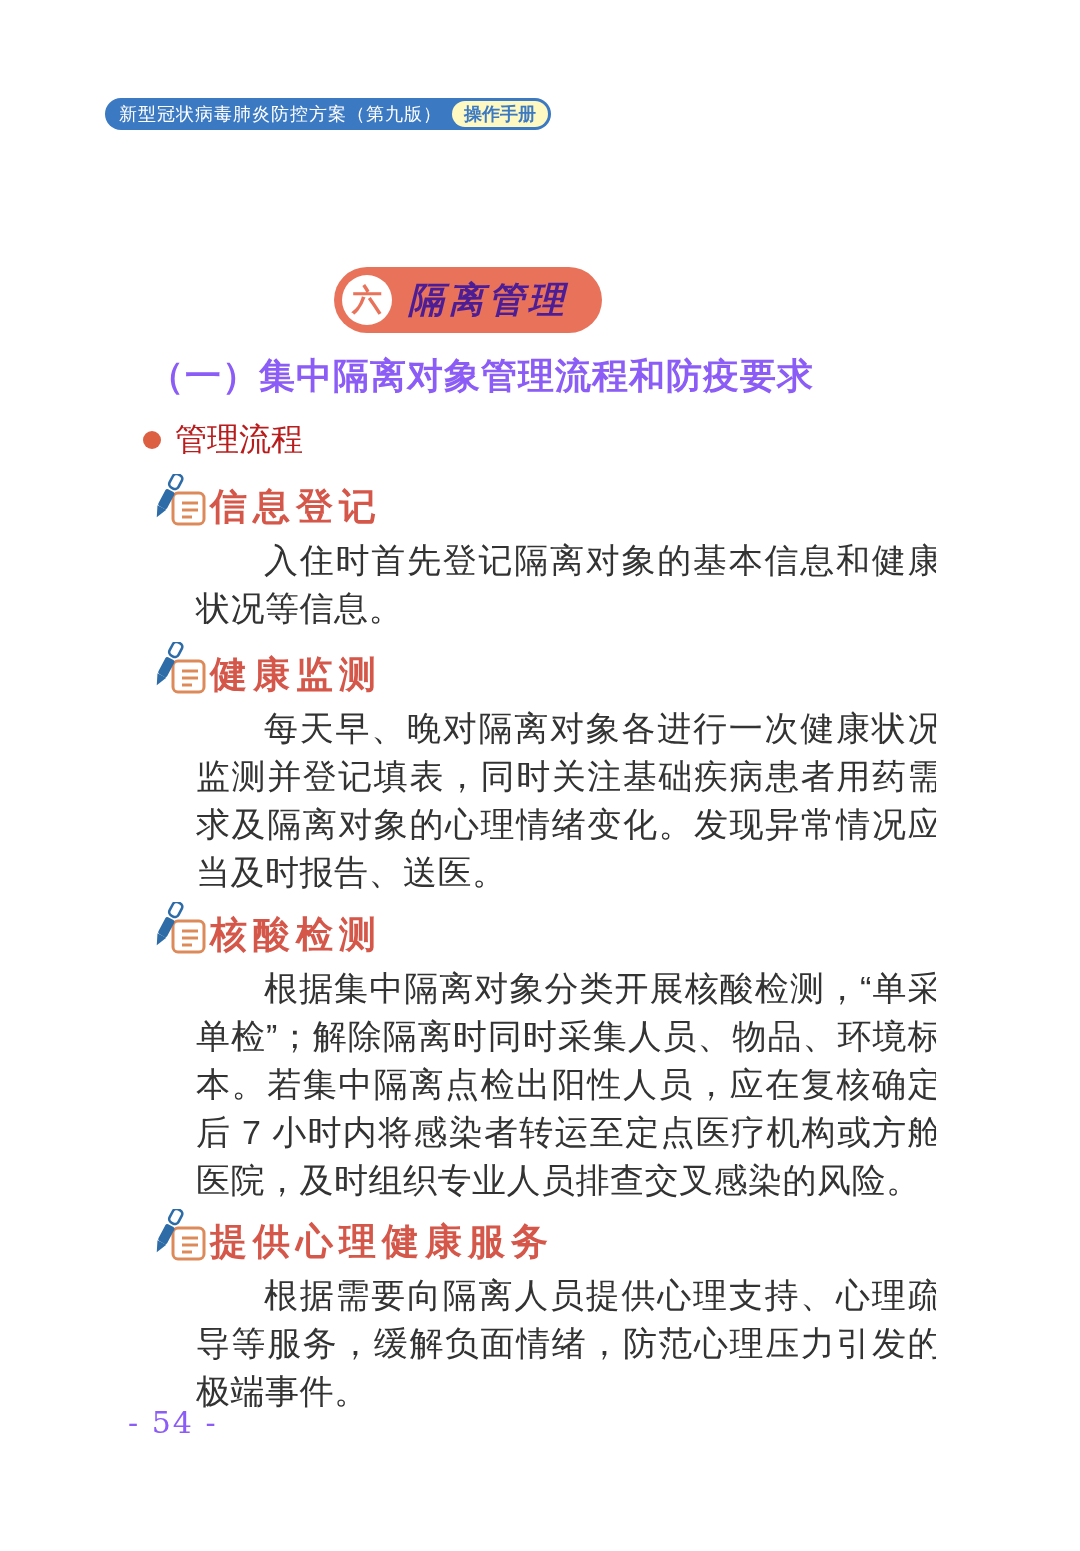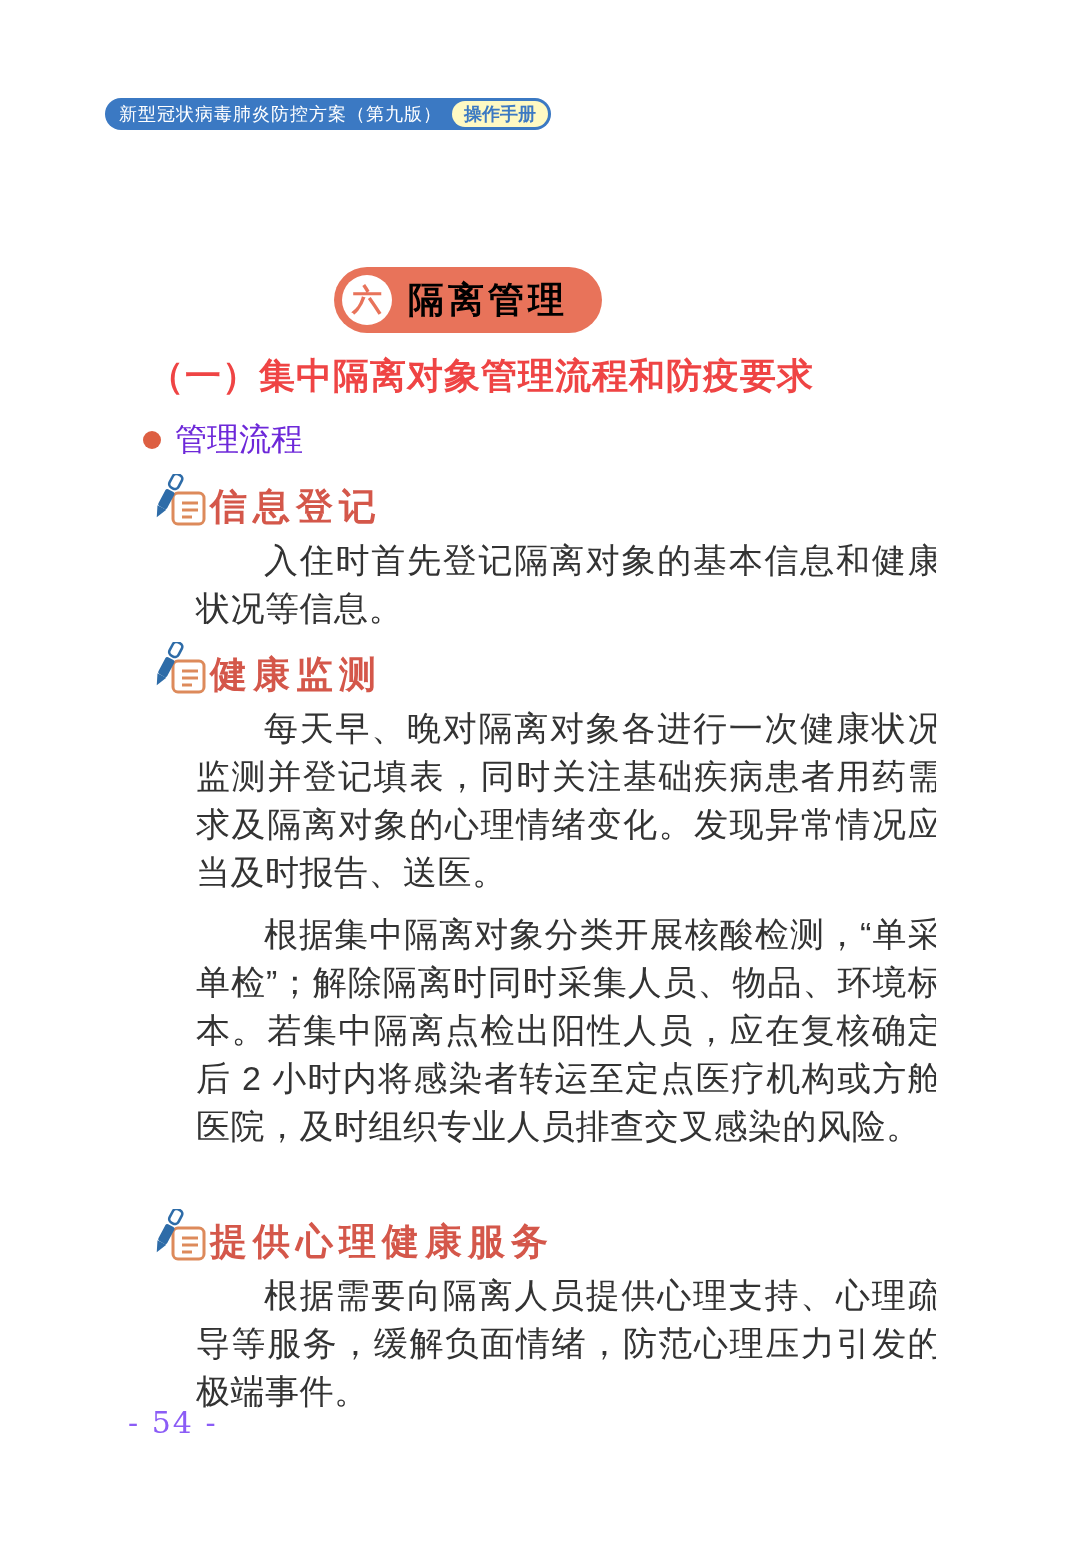--- a/index.html
+++ b/index.html
@@ -63,51 +63,52 @@
     border-radius: 50%;
     display: flex;
     align-items: center;
     justify-content: center;
     color: #E8735A;
     font-size: 30px;
     font-weight: bold;
     margin-right: 16px;
   }
   .badge-title {
-    color: #000000;
+    color: #4c1d95;
     font-size: 36px;
     font-weight: bold;
     letter-spacing: 4px;
+    font-style: italic;
   }
   
   .section-heading {
     position: absolute;
     left: 148px; top: 352px;
-    color: #ef4444;
+    color: #8b5cf6;
     font-size: 36px;
     font-weight: bold;
     letter-spacing: 1px;
     white-space: nowrap;
     text-align: center;
   }
   
   .bullet-row {
     position: absolute;
     left: 143px; top: 418px;
     display: flex;
     align-items: center;
   }
   .bullet-dot {
     width: 18px; height: 18px;
     background: #DD5F42;
     border-radius: 50%;
     margin-right: 14px;
   }
   .bullet-label {
-    color: #6d28d9;
+    color: #b91c1c;
     font-size: 32px;
   }
   
   .subsection { position: absolute; left: 0; width: 1080px; }
   .sub-head {
     display: flex;
     align-items: flex-end;
     margin-left: 156px;
   }
   .sub-icon { width: 52px; height: 54px; margin-right: 2px; flex: none; }
@@ -201,21 +202,37 @@
             <path d="M7 35 L17 35 L12 46 Z" fill="#2E6CA8"></path>
           </g>
         </svg>
       </span>
       <span class="sub-title">健康监测</span>
     </div>
     <div class="sub-body">每天早、晚对隔离对象各进行一次健康状况监测并登记填表，同时关注基础疾病患者用药需求及隔离对象的心理情绪变化。发现异常情况应当及时报告、送医。</div>
   </div>
 
   <div class="subsection sub-3">
-    <div class="sub-body">根据集中隔离对象分类开展核酸检测，“单采单检”；解除隔离时同时采集人员、物品、环境标本。若集中隔离点检出阳性人员，应在复核确定后 2 小时内将感染者转运至定点医疗机构或方舱医院，及时组织专业人员排查交叉感染的风险。</div>
+    <div class="sub-head">
+      <span class="sub-icon">
+        <svg viewBox="0 0 52 54" width="52" height="54">
+          <rect x="17" y="19" width="31" height="31" rx="5" fill="none" stroke="#DD8A5B" stroke-width="3"></rect>
+          <line x1="26" y1="29" x2="42" y2="29" stroke="#DD8A5B" stroke-width="3"></line>
+          <line x1="26" y1="36" x2="42" y2="36" stroke="#DD8A5B" stroke-width="3"></line>
+          <line x1="26" y1="43" x2="36" y2="43" stroke="#DD8A5B" stroke-width="3"></line>
+          <g transform="rotate(28 12 22)">
+            <rect x="7" y="-2" width="10" height="15" rx="4" fill="#ffffff" stroke="#2E6CA8" stroke-width="2.6"></rect>
+            <rect x="7" y="16" width="10" height="19" rx="2" fill="#2E6CA8"></rect>
+            <path d="M7 35 L17 35 L12 46 Z" fill="#2E6CA8"></path>
+          </g>
+        </svg>
+      </span>
+      <span class="sub-title">核酸检测</span>
+    </div>
+    <div class="sub-body">根据集中隔离对象分类开展核酸检测，“单采单检”；解除隔离时同时采集人员、物品、环境标本。若集中隔离点检出阳性人员，应在复核确定后 7 小时内将感染者转运至定点医疗机构或方舱医院，及时组织专业人员排查交叉感染的风险。</div>
   </div>
 
   <div class="subsection sub-4">
     <div class="sub-head">
       <span class="sub-icon">
         <svg viewBox="0 0 52 54" width="52" height="54">
           <rect x="17" y="19" width="31" height="31" rx="5" fill="none" stroke="#DD8A5B" stroke-width="3"></rect>
           <line x1="26" y1="29" x2="42" y2="29" stroke="#DD8A5B" stroke-width="3"></line>
           <line x1="26" y1="36" x2="42" y2="36" stroke="#DD8A5B" stroke-width="3"></line>
           <line x1="26" y1="43" x2="36" y2="43" stroke="#DD8A5B" stroke-width="3"></line>

